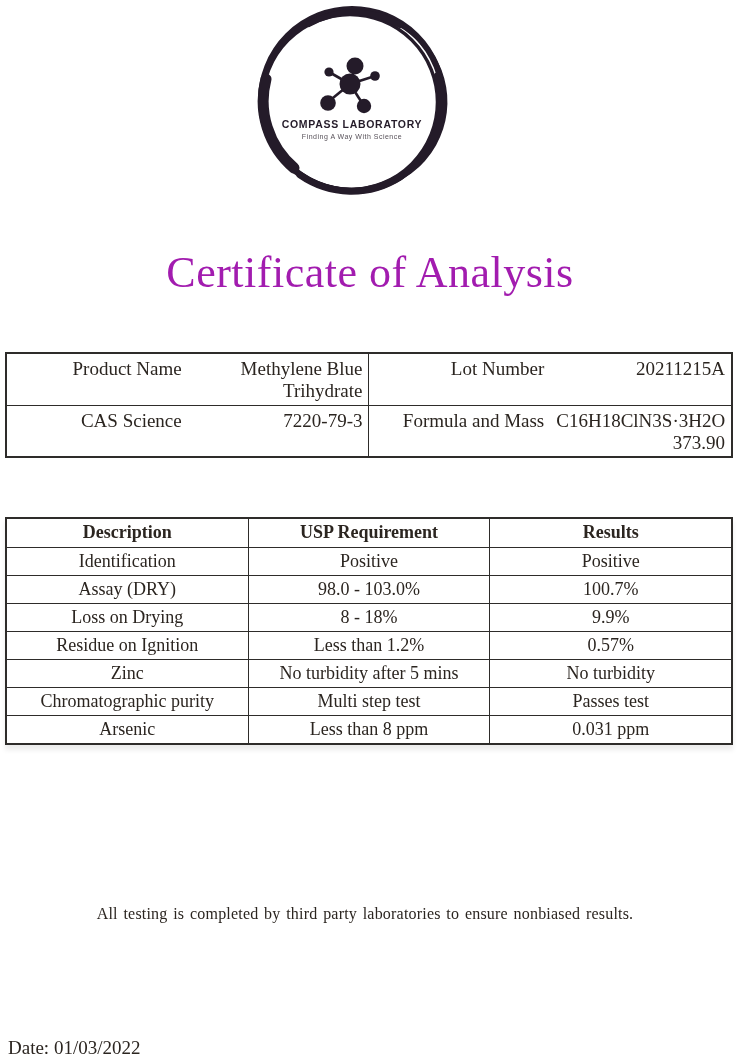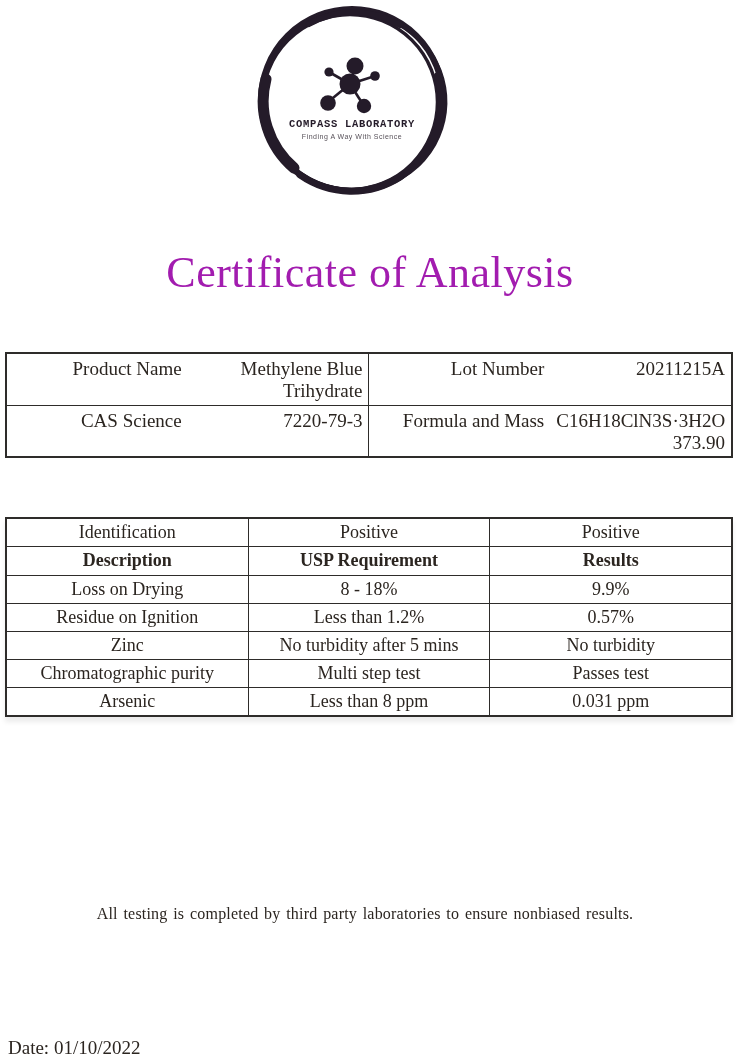--- a/index.html
+++ b/index.html
@@ -21,21 +21,21 @@
     width: 200px;
     height: 200px;
   }
   .logo svg { position: absolute; left: 0; top: 0; }
   .lab-name {
     position: absolute;
     top: 115px;
     left: 0;
     width: 200px;
     text-align: center;
-    font-family: Liberation Mono, monospace;
+    font-family: Liberation Sans, sans-serif;
     font-weight: 700;
     font-size: 10.5px;
     letter-spacing: 0.7px;
     color: #241b29;
     transform: scaleY(1.05);
   }
   .lab-tagline {
     position: absolute;
     top: 129.5px;
     left: 0;
@@ -179,28 +179,33 @@
         <td>7220-79-3</td>
         <td class="mid">Formula and Mass</td>
         <td>C16H18ClN3S·3H2O 373.90</td>
       </tr>
     </tbody>
   </table>
 
   <table class="results-table">
     <tbody>
       <tr>
+        <th>Description</th>
+        <th>USP Requirement</th>
+        <th>Results</th>
+      </tr>
+      <tr>
         <td>Identification</td>
         <td>Positive</td>
         <td>Positive</td>
       </tr>
       <tr>
-        <th>Description</th>
-        <th>USP Requirement</th>
-        <th>Results</th>
+        <td>Assay (DRY)</td>
+        <td>98.0 - 103.0%</td>
+        <td>100.7%</td>
       </tr>
       <tr>
         <td>Loss on Drying</td>
         <td>8 - 18%</td>
         <td>9.9%</td>
       </tr>
       <tr>
         <td>Residue on Ignition</td>
         <td>Less than 1.2%</td>
         <td>0.57%</td>
@@ -218,15 +223,15 @@
       <tr>
         <td>Arsenic</td>
         <td>Less than 8 ppm</td>
         <td>0.031 ppm</td>
       </tr>
     </tbody>
   </table>
 
   <div class="note">All testing is completed by third party laboratories to ensure nonbiased results.</div>
 
-  <div class="date-line">Date: 01/10/2022</div>
+  <div class="date-line">Date: 01/03/2022</div>
 
 </div>
 
 </body></html>

